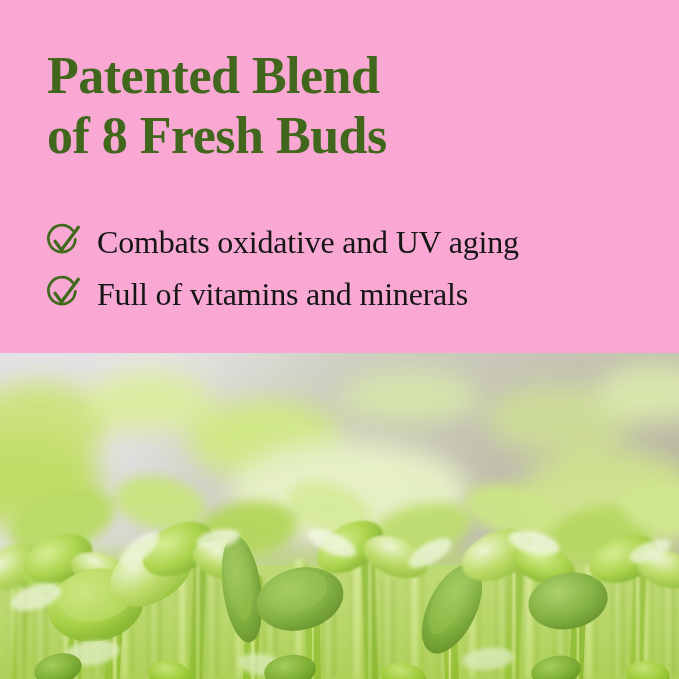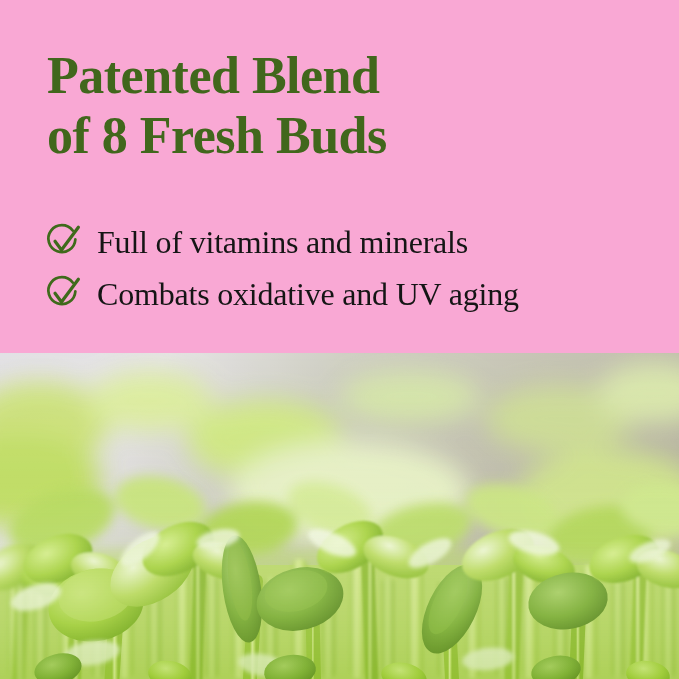--- a/index.html
+++ b/index.html
@@ -105,31 +105,31 @@
 
     <ul class="benefits">
 
       <li class="benefit">
         <span class="check-icon">
           <svg viewBox="0 0 40 40" xmlns="http://www.w3.org/2000/svg" aria-hidden="true">
             <path d="M30.2 9.0 A14.2 14.2 0 1 0 33.0 18.4" fill="none" stroke="#3f6a1b" stroke-width="2.9" stroke-linecap="round"></path>
             <path d="M11.6 20.2 L18.4 29.4 L36.2 5.6" fill="none" stroke="#3f6a1b" stroke-width="3.4" stroke-linecap="round" stroke-linejoin="round"></path>
           </svg>
         </span>
-        <span class="benefit-text">Full of vitamins and minerals</span>
+        <span class="benefit-text">Combats oxidative and UV aging</span>
       </li>
 
       <li class="benefit">
         <span class="check-icon">
           <svg viewBox="0 0 40 40" xmlns="http://www.w3.org/2000/svg" aria-hidden="true">
             <path d="M30.2 9.0 A14.2 14.2 0 1 0 33.0 18.4" fill="none" stroke="#3f6a1b" stroke-width="2.9" stroke-linecap="round"></path>
             <path d="M11.6 20.2 L18.4 29.4 L36.2 5.6" fill="none" stroke="#3f6a1b" stroke-width="3.4" stroke-linecap="round" stroke-linejoin="round"></path>
           </svg>
         </span>
-        <span class="benefit-text">Combats oxidative and UV aging</span>
+        <span class="benefit-text">Full of vitamins and minerals</span>
       </li>
 
     </ul>
   </section>
 
   <section class="photo">
     <svg viewBox="0 0 679 326" xmlns="http://www.w3.org/2000/svg" preserveAspectRatio="none">
       <defs>
         <linearGradient id="bgSky" x1="0" y1="0" x2="1" y2="0.35">
           <stop offset="0%" stop-color="#dfdde2"></stop>

